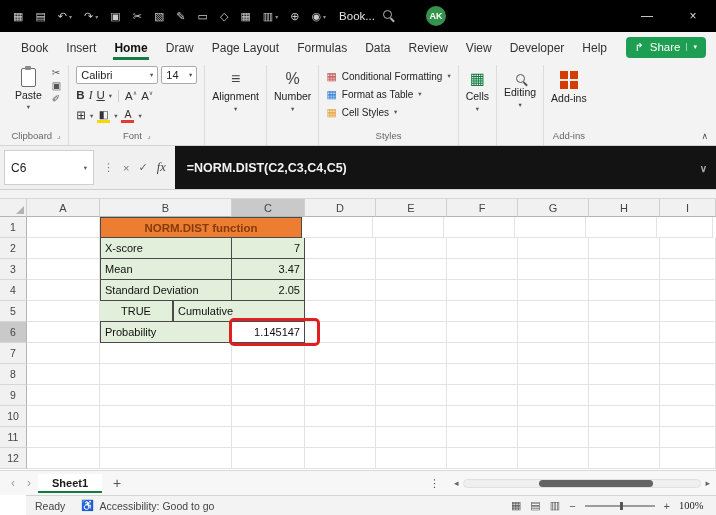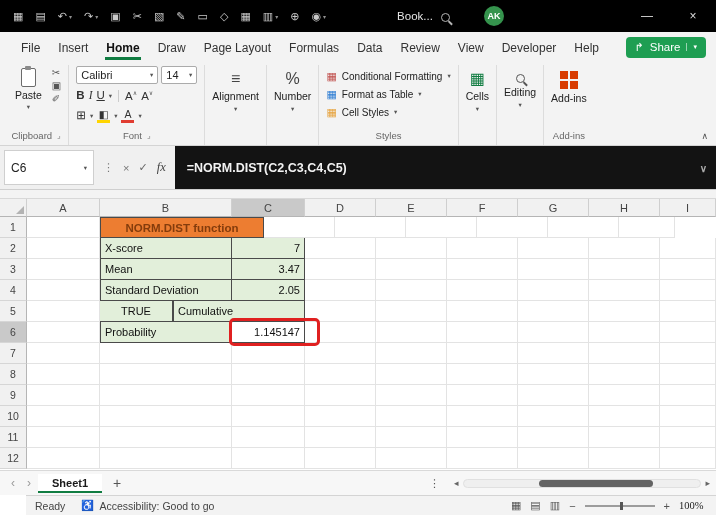--- a/index.html
+++ b/index.html
@@ -5,21 +5,21 @@
   *{margin:0;padding:0;box-sizing:border-box;}
   html,body{width:716px;height:515px;}
   body{font-family:"Liberation Sans",sans-serif;display:flex;flex-direction:column;background:#fff;overflow:hidden;
        --accent-green:#107C41;--share-green:#1E9E52;--annotation-red:#E02020;--addin-red:#D83B01;}
 
   
   .titlebar{height:32px;background:#000;display:flex;align-items:center;color:#d8d8d8;flex:0 0 auto;padding-left:8px;}
   .tb-icons{display:flex;align-items:center;gap:2px;}
   .tb-icon{font-size:11px;color:#c9c9c9;padding:2px 5px;display:inline-flex;align-items:center;}
   .tb-caret{font-size:6px;margin-left:2px;color:#8f8f8f;}
-  .tb-search{display:flex;align-items:flex-end;gap:8px;margin-left:58px;color:#e4e4e4;font-size:11.5px;padding-left:8px;}
+  .tb-search{display:flex;align-items:flex-start;gap:8px;color:#e4e4e4;font-size:11.5px;padding-left:8px;}
   .magnifier{width:9px;height:9px;border:1.5px solid #b5b5b5;border-radius:50%;position:relative;display:inline-block;}
   .magnifier::after{content:"";position:absolute;width:5px;height:1.5px;background:#b5b5b5;transform:rotate(45deg);bottom:-2px;right:-4px;}
   .magnifier.dark{border-color:#555;}
   .magnifier.dark::after{background:#555;}
   .avatar{width:20px;height:20px;border-radius:50%;background:#35934d;color:#fff;font-size:9px;font-weight:700;
           display:flex;align-items:center;justify-content:center;margin-left:34px;}
   .win-controls{display:flex;margin-left:auto;height:32px;}
   .win-btn{width:46px;height:32px;display:flex;align-items:center;justify-content:center;font-size:12px;color:#ddd;}
 
   
@@ -164,21 +164,21 @@
   </div>
   <div class="avatar">AK</div>
   <div class="win-controls">
     <span class="win-btn">—</span>
     <span class="win-btn">×</span>
   </div>
 </div>
 
 <div class="menubar">
   <div class="menu-tabs">
-      <span class="menu-tab">File</span>
+      <span class="menu-tab">Book</span>
       <span class="menu-tab">Insert</span>
       <span class="menu-tab active">Home</span>
       <span class="menu-tab">Draw</span>
       <span class="menu-tab">Page Layout</span>
       <span class="menu-tab">Formulas</span>
       <span class="menu-tab">Data</span>
       <span class="menu-tab">Review</span>
       <span class="menu-tab">View</span>
       <span class="menu-tab">Developer</span>
       <span class="menu-tab">Help</span>
@@ -344,21 +344,21 @@
       <div class="col-hdr" style="width: 71px;">E</div>
       <div class="col-hdr" style="width: 71px;">F</div>
       <div class="col-hdr" style="width: 71px;">G</div>
       <div class="col-hdr" style="width: 71px;">H</div>
       <div class="col-hdr" style="width: 56px;">I</div>
     </div>
   <div>
       <div class="grid-row">
         <div class="row-hdr" style="width: 27px;">1</div>
         <div class="cell" style="width: 73px;"></div>
-        <div class="cell table-title" style="width: 164px;">NORM.DIST function</div>
+        <div class="cell table-title" style="width: 202px;">NORM.DIST function</div>
         <div class="cell" style="width: 71px;"></div>
         <div class="cell" style="width: 71px;"></div>
         <div class="cell" style="width: 71px;"></div>
         <div class="cell" style="width: 71px;"></div>
         <div class="cell" style="width: 71px;"></div>
         <div class="cell" style="width: 56px;"></div>
       </div>
       <div class="grid-row">
         <div class="row-hdr" style="width: 27px;">2</div>
         <div class="cell" style="width: 73px;"></div>

